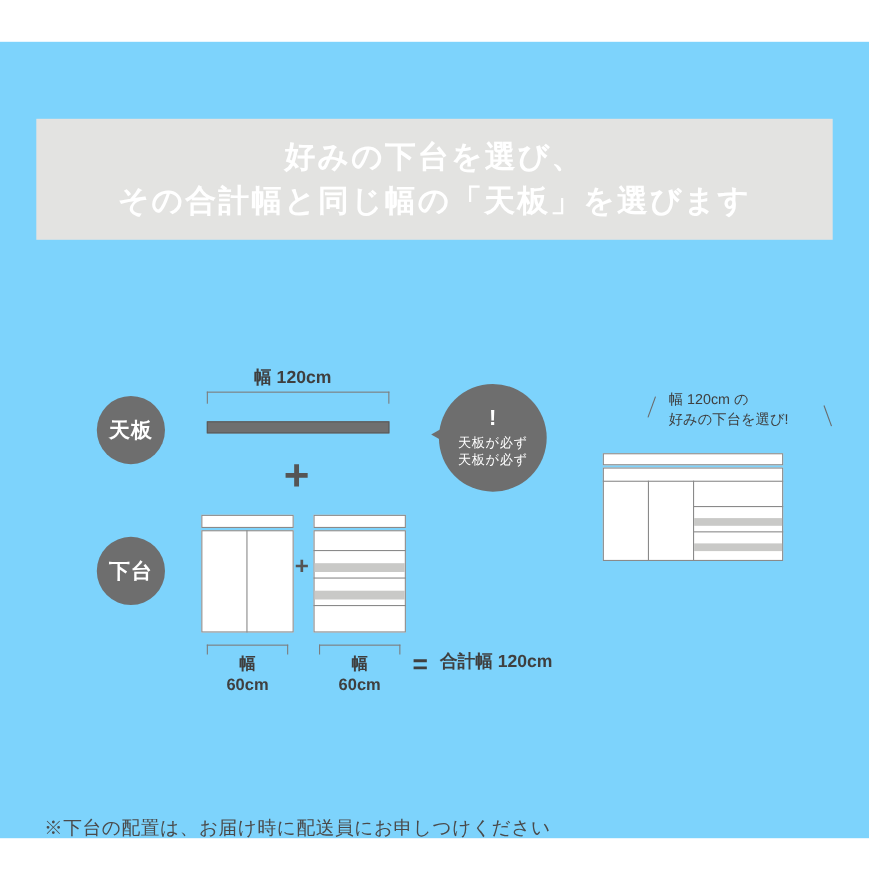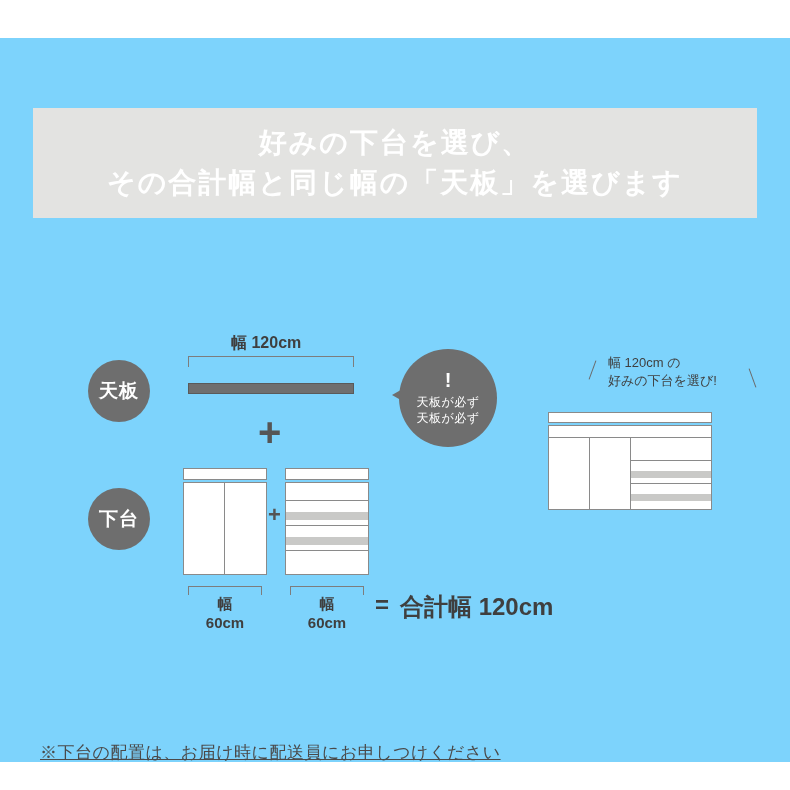--- a/index.html
+++ b/index.html
@@ -148,21 +148,21 @@
   }
   .slash {
     position: absolute;
     width: 1px;
     height: 20px;
     background: #6b6b6b;
   }
   
   .tot-text {
     position: absolute;
-    font-size: 24px;
+    font-size: 16px;
     font-weight: bold;
     color: #3f3f3f;
     white-space: nowrap;
   }
   .small-dim {
     position: absolute;
     text-align: center;
     font-size: 15px;
     font-weight: bold;
     color: #3f3f3f;
@@ -170,21 +170,21 @@
   }
   
   .footnote {
     position: absolute;
     left: 40px;
     font-size: 17px;
     color: #4a4a4a;
     letter-spacing: 0.5px;
     white-space: nowrap;
   }
-  #footnote-1 { top: 703px; text-decoration: underline; }
+  #footnote-1 { top: 703px; }
   #footnote-2 { top: 733px; }
 </style>
 </head>
 <body>
 
 <div class="page">
 
   <div class="banner">
     <div class="banner-line">好みの下台を選び、</div>
     <div class="banner-line">その合計幅と同じ幅の「天板」を選びます</div>

